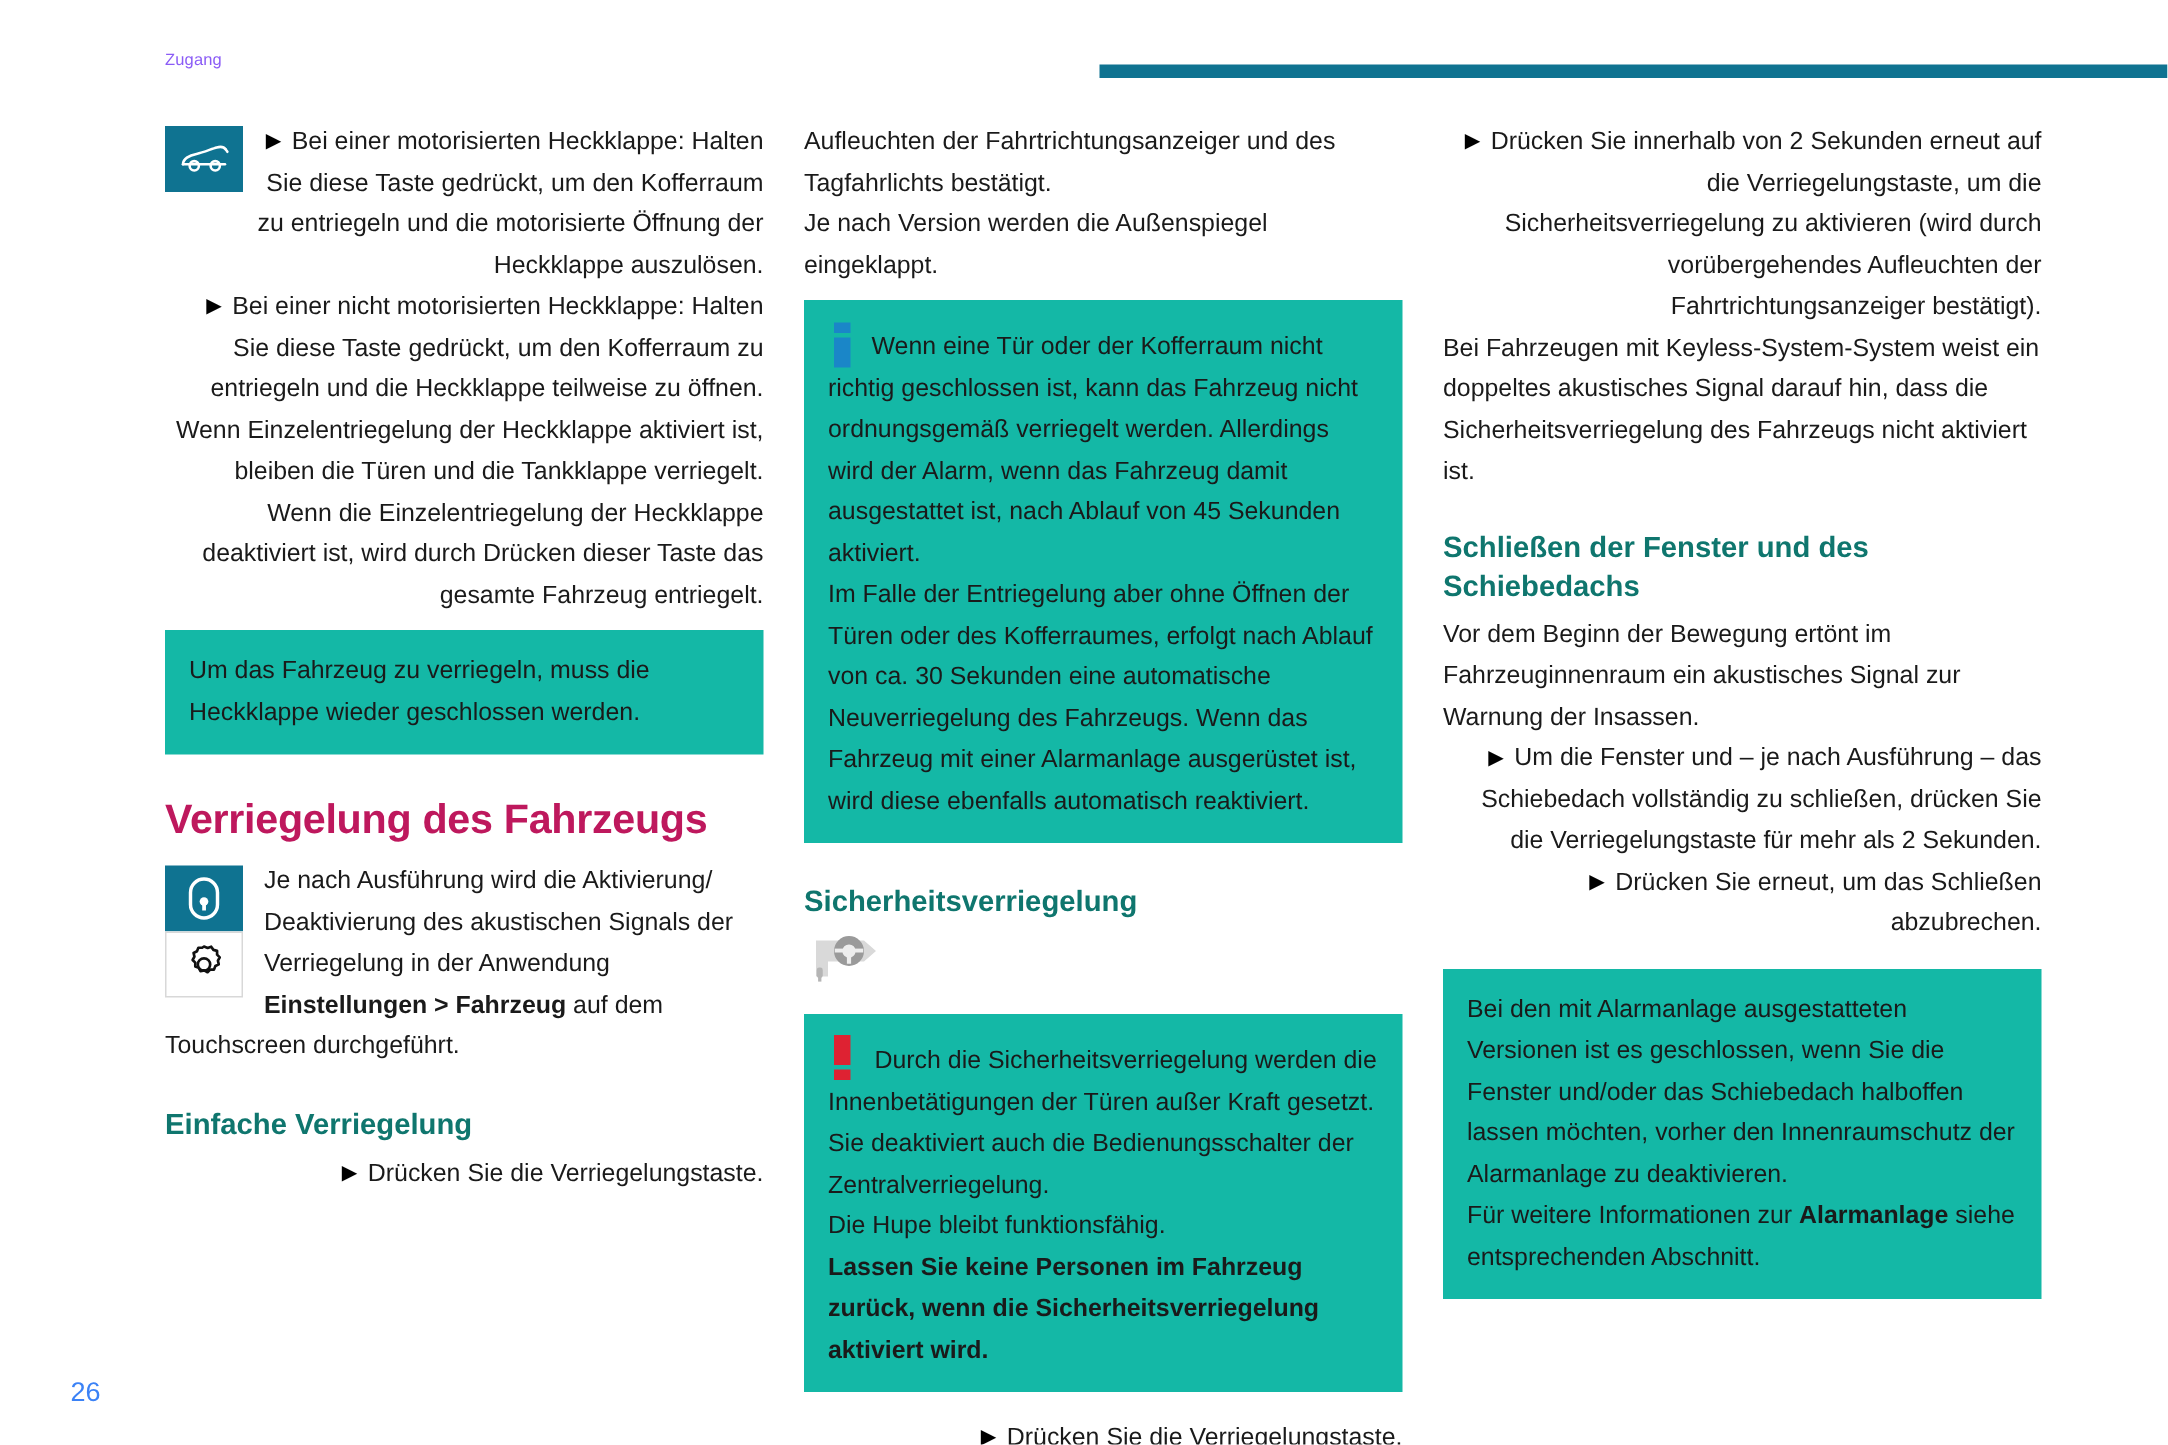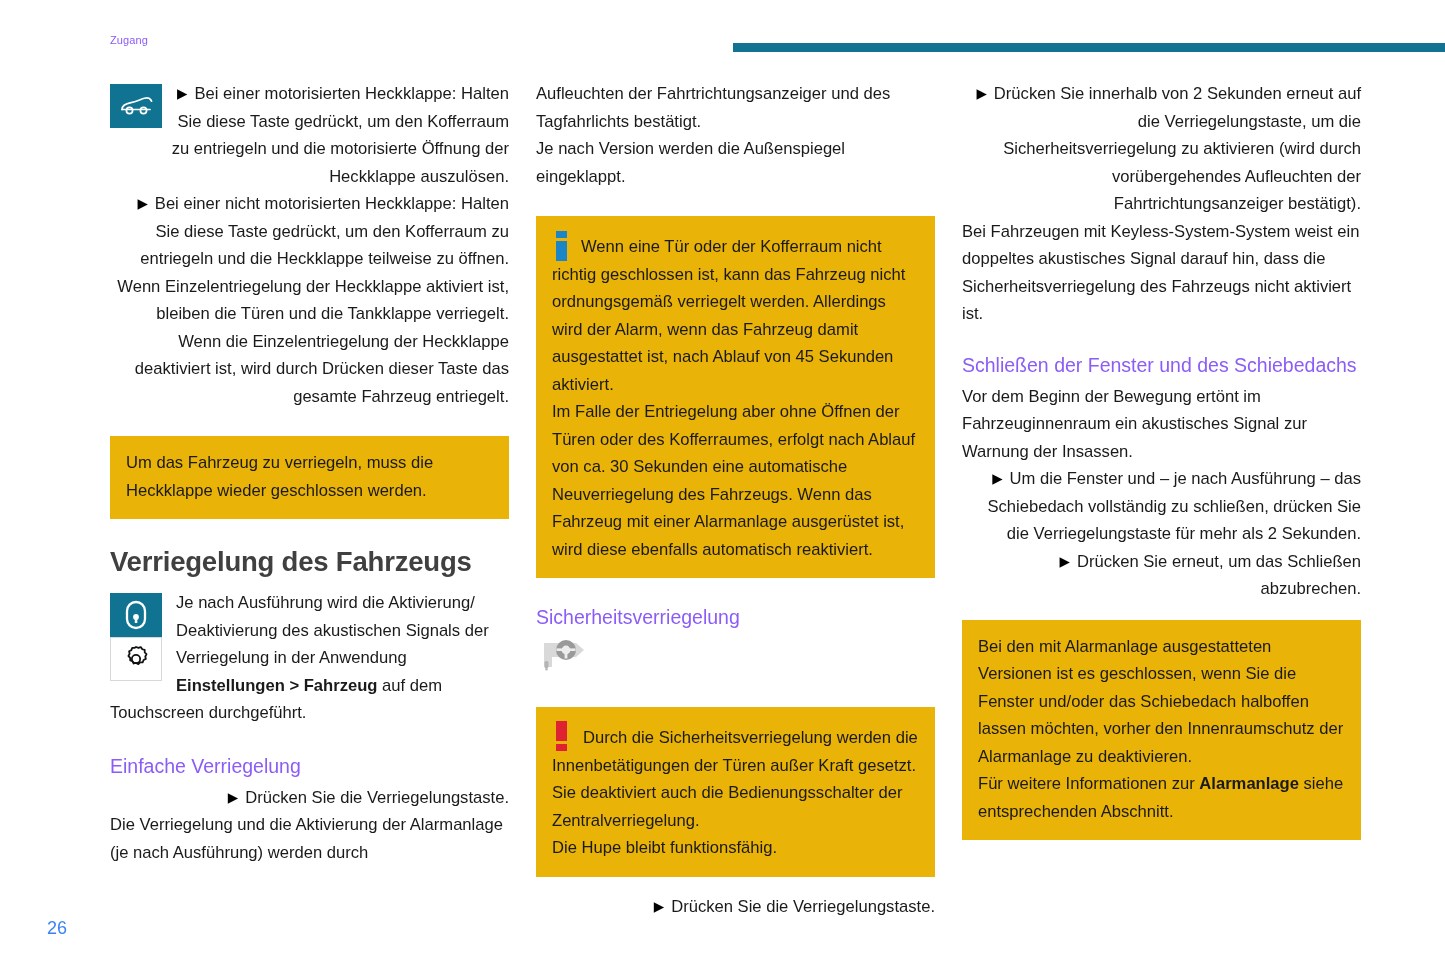--- a/index.html
+++ b/index.html
@@ -73,47 +73,47 @@
   }
   p + p { margin-top: 0; }
   .b { font-weight: bold; }
 
   h1.section-title {
     margin: 26px 0 10px 0;
     font-size: 27.5px;
     line-height: 34px;
     font-weight: bold;
     letter-spacing: -.2px;
-    color: #404040;
+    color: #be185d;
   }
   h2.sub-title {
     margin: 26px 0 5px 0;
     font-size: 19.5px;
     line-height: 26px;
-    font-weight: normal;
-    color: #8b5cf6;
+    font-weight: bold;
+    color: #0f766e;
   }
   h2.sub-title.tight { margin-top: 24px; }
 
   
   .arrow-p { position: relative; text-align: right; }
   .arrow-p .arw {
     display: inline-block;
     color: #000;
     font-size: 13.5px;
     line-height: 27.5px;
     vertical-align: 1px;
     margin-right: 7px;
   }
 
   
   .callout {
-    background: #eab308;
+    background: #14b8a6;
     padding: 13px 16px 15px 16px;
-    margin: 26px 0 0 0;
+    margin: 10px 0 0 0;
     box-sizing: border-box;
     position: relative;
   }
   .callout p { font-size: 16.6px; line-height: 27.5px; }
 
   
   .glyph-info {
     display: inline-block;
     width: 11px;
     height: 30px;
@@ -260,21 +260,20 @@
               <path d="M16 3.2 l2.6 1.0 2.5 -0.9 1.6 2.3 2.6 0.7 0.0 2.7 1.9 1.9 -1.3 2.4 0.6 2.6 -2.4 1.2 -1.0 2.5 -2.7 0.0 -1.9 1.9 -2.4 -1.3 -2.6 0.6 -1.2 -2.4 -2.5 -1.0 0.0 -2.7 -1.9 -1.9 1.3 -2.4 -0.6 -2.6 2.4 -1.2 1.0 -2.5 2.7 0.0 z" fill="none" stroke="#111111" stroke-width="1.9" stroke-linejoin="round"></path>
               <circle cx="16" cy="16" r="4.4" fill="none" stroke="#111111" stroke-width="1.9"></circle>
             </svg>
           </span>
         </span>
         <p><span>Je nach Ausführung wird die Aktivierung/ Deaktivierung des akustischen Signals der Verriegelung in der Anwendung </span><span class="b">Einstellungen &gt; Fahrzeug</span><span> auf dem Touchscreen durchgeführt.</span></p>
       </div>
 
       <h2 class="sub-title">Einfache Verriegelung</h2>
       <p class="arrow-p"><span class="arw">▶</span><span>Drücken Sie die Verriegelungstaste.</span></p>
-      <p>Die Verriegelung und die Aktivierung der Alarmanlage (je nach Ausführung) werden durch</p>
     </div>
 
     <div class="col">
 
       <p>Aufleuchten der Fahrtrichtungsanzeiger und des Tagfahrlichts bestätigt.</p>
       <p>Je nach Version werden die Außenspiegel eingeklappt.</p>
 
       <div class="callout">
         <p><span class="glyph-info"></span><span>Wenn eine Tür oder der Kofferraum nicht richtig geschlossen ist, kann das Fahrzeug nicht ordnungsgemäß verriegelt werden. Allerdings wird der Alarm, wenn das Fahrzeug damit ausgestattet ist, nach Ablauf von 45 Sekunden aktiviert.</span></p>
         <p>Im Falle der Entriegelung aber ohne Öffnen der Türen oder des Kofferraumes, erfolgt nach Ablauf von ca. 30 Sekunden eine automatische Neuverriegelung des Fahrzeugs. Wenn das Fahrzeug mit einer Alarmanlage ausgerüstet ist, wird diese ebenfalls automatisch reaktiviert.</p>
@@ -292,20 +291,21 @@
             <rect x="20.5" y="11.4" width="19" height="2.6" fill="#ededed"></rect>
             <rect x="8.5" y="24" width="4" height="7" rx="1.6" fill="#b5b5b5"></rect>
             <rect x="9.4" y="30" width="2.2" height="3.4" fill="#b5b5b5"></rect>
           </svg>
         </span>
       </div>
 
       <div class="callout">
         <p><span class="glyph-warn"></span><span>Durch die Sicherheitsverriegelung werden die Innenbetätigungen der Türen außer Kraft gesetzt. Sie deaktiviert auch die Bedienungsschalter der Zentralverriegelung.</span></p>
         <p>Die Hupe bleibt funktionsfähig.</p>
+        <p class="b">Lassen Sie keine Personen im Fahrzeug zurück, wenn die Sicherheitsverriegelung aktiviert wird.</p>
       </div>
 
       <p class="arrow-p" style="margin-top:16px;"><span class="arw">▶</span><span>Drücken Sie die Verriegelungstaste.</span></p>
     </div>
 
     <div class="col">
 
       <p class="arrow-p"><span class="arw">▶</span><span>Drücken Sie innerhalb von 2 Sekunden erneut auf die Verriegelungstaste, um die Sicherheitsverriegelung zu aktivieren (wird durch vorübergehendes Aufleuchten der Fahrtrichtungsanzeiger bestätigt).</span></p>
       <p>Bei Fahrzeugen mit Keyless-System-System weist ein doppeltes akustisches Signal darauf hin, dass die Sicherheitsverriegelung des Fahrzeugs nicht aktiviert ist.</p>
 

